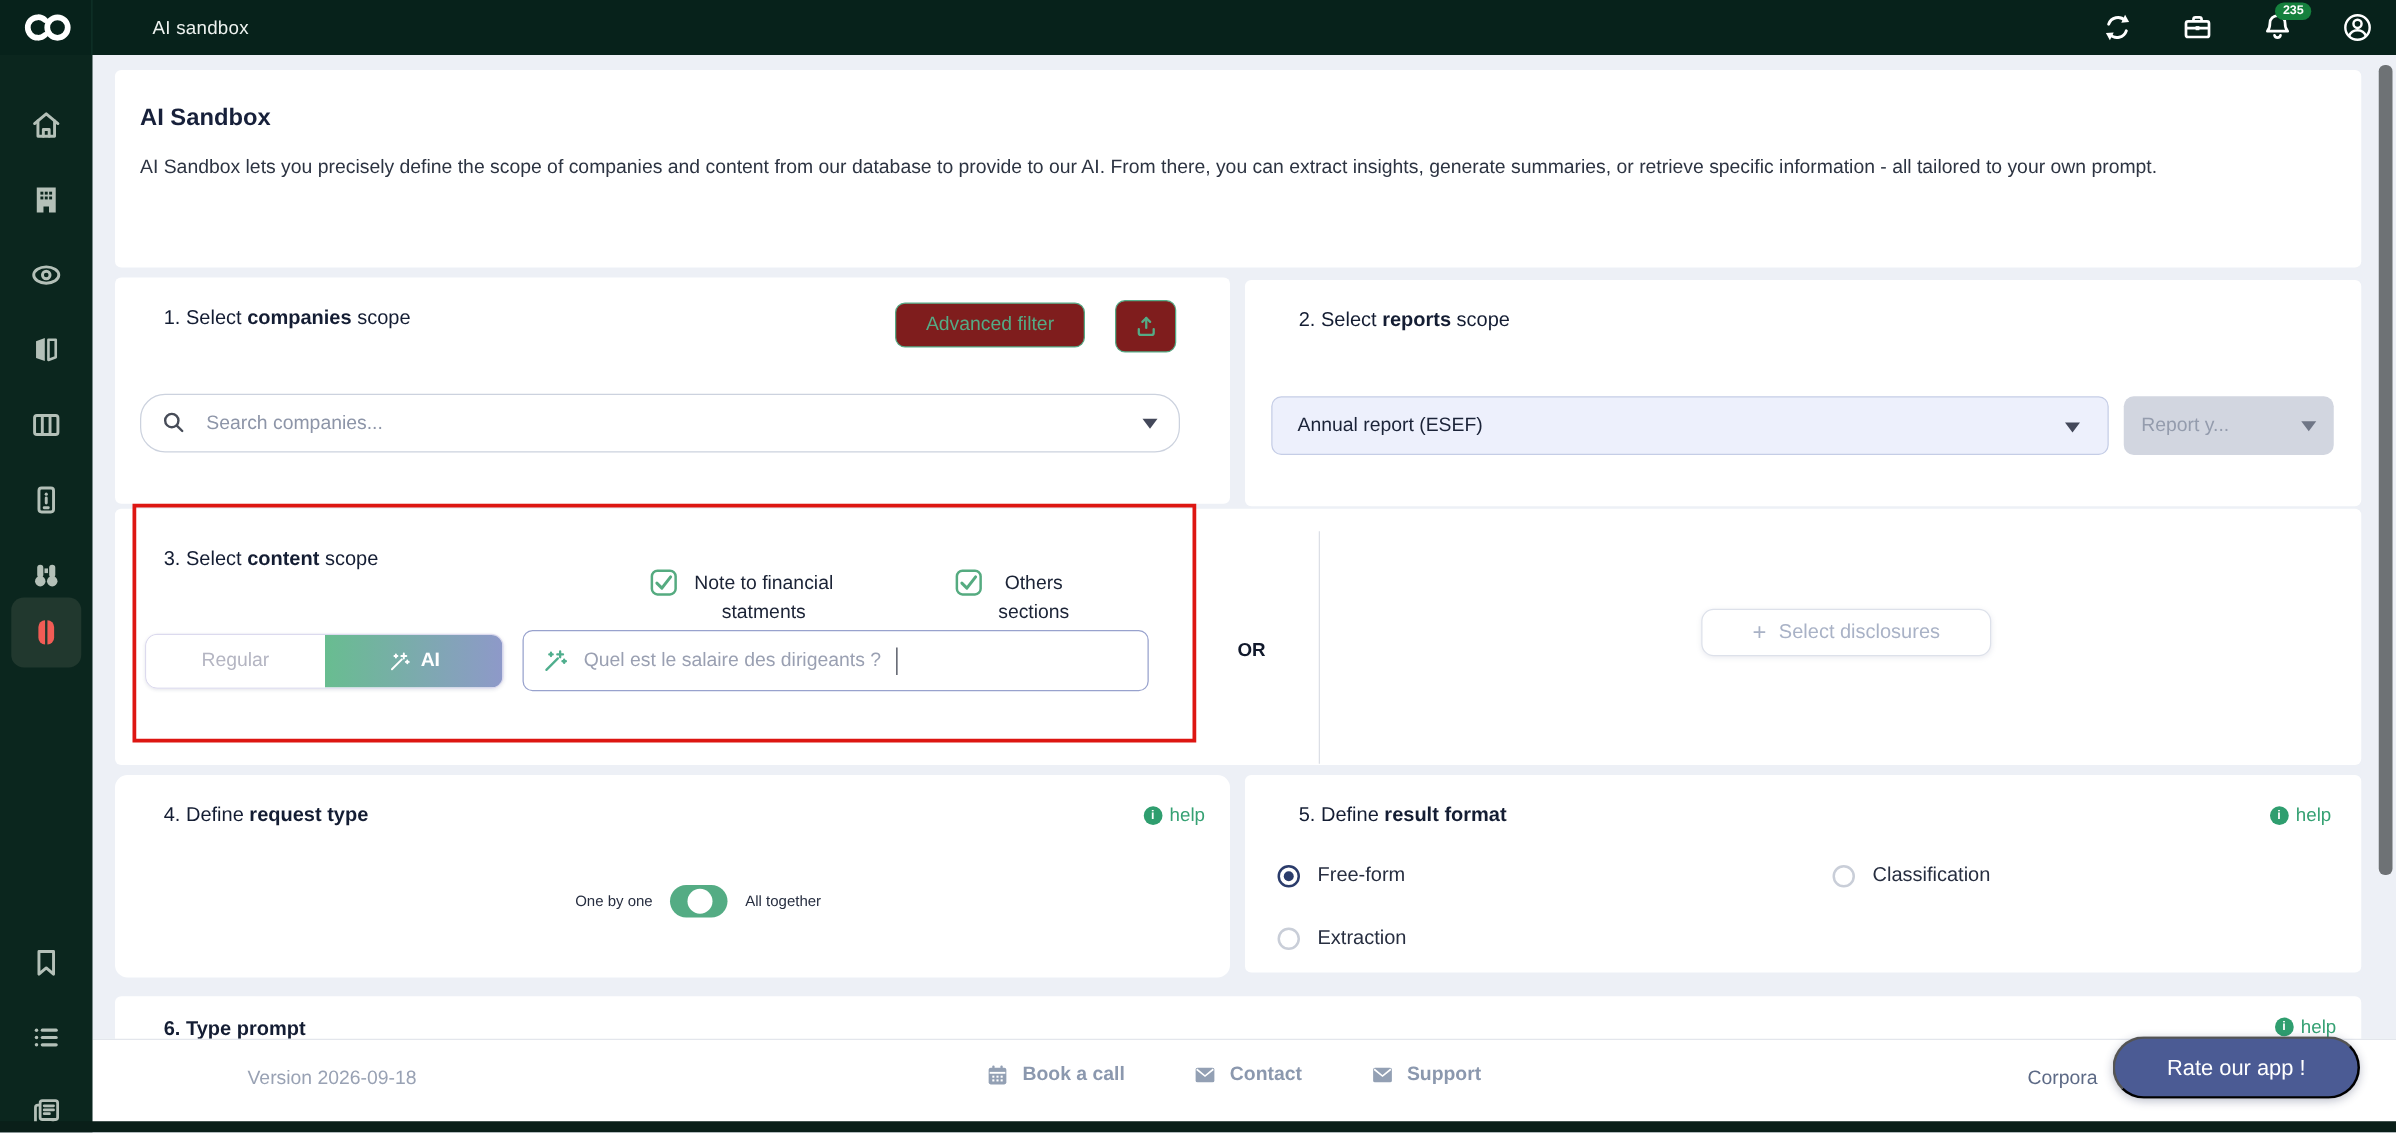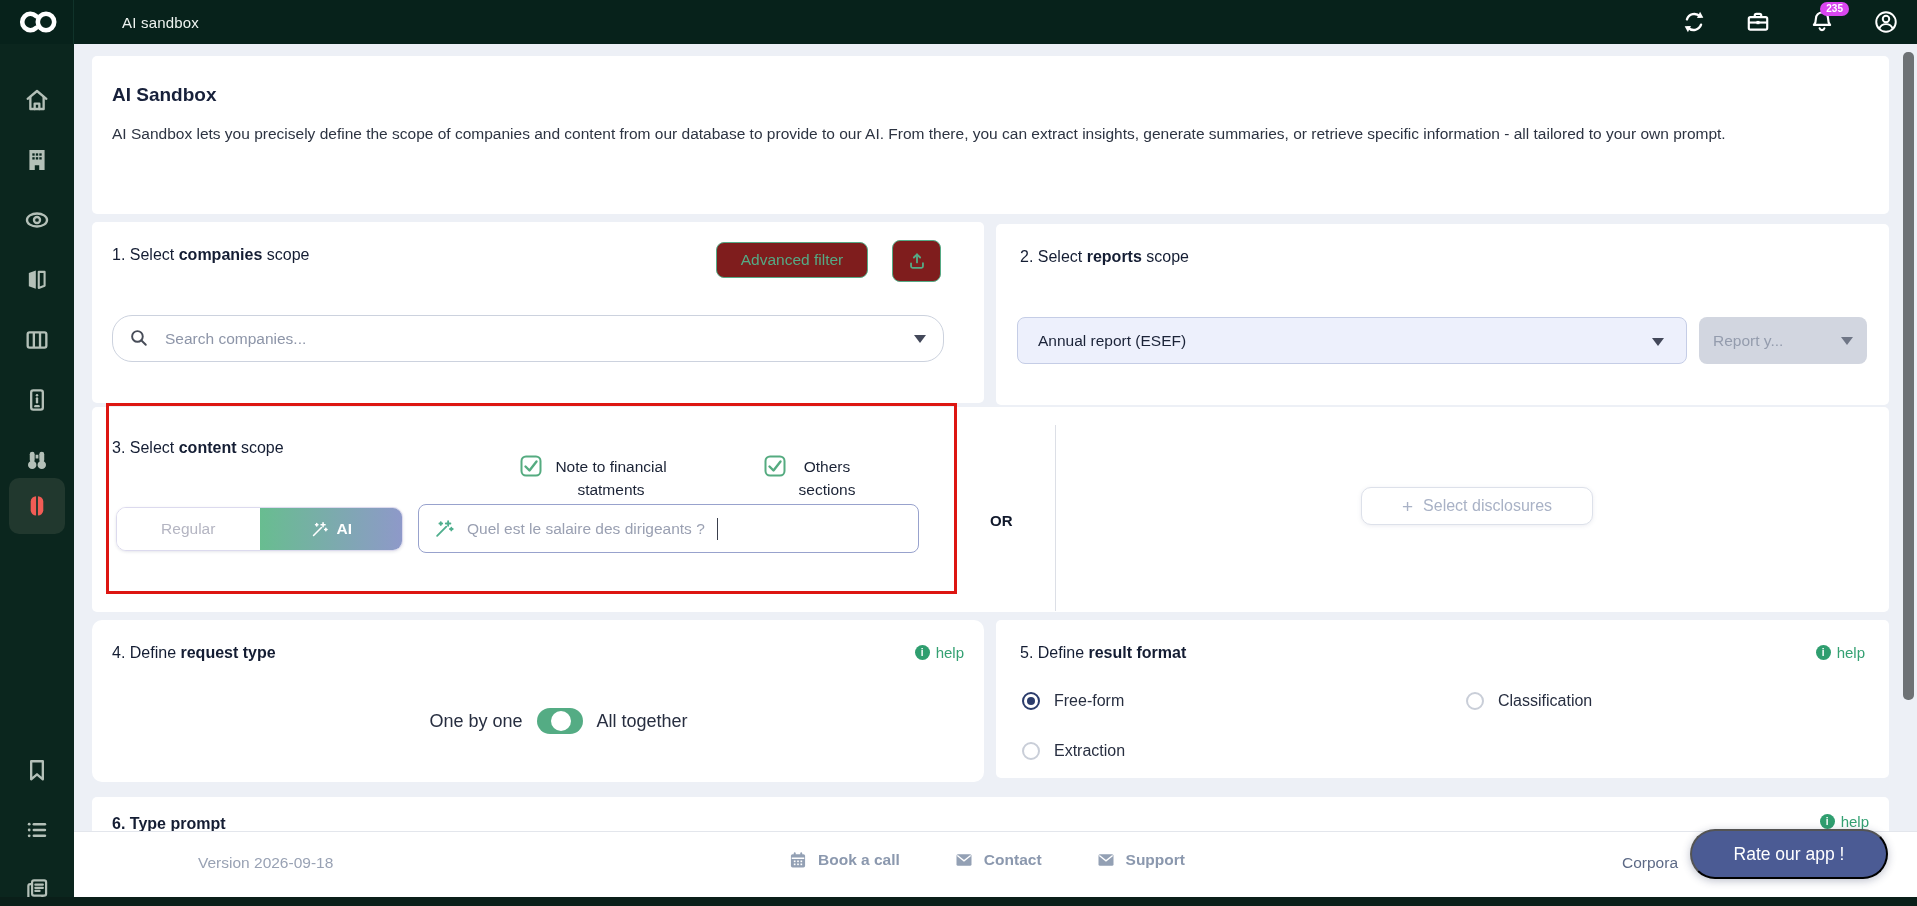--- a/index.html
+++ b/index.html
@@ -7,35 +7,35 @@
   body { font-family:"Liberation Sans", sans-serif; background:#edf0f6; }
   .screen { position:relative; width:1917px; height:906px; background:#edf0f6; }
 
   
   .topbar { position:absolute; left:0; top:0; width:1917px; height:44px; background:#07221b; z-index:30; display:flex; align-items:center; }
   .logo-box { width:74px; height:44px; display:flex; align-items:center; justify-content:center; border-right:1px solid #10332a; }
   .topbar-title { color:#eef3f0; font-size:15px; margin-left:48px; letter-spacing:.2px; }
   .topbar-icons { position:absolute; right:18px; top:0; height:44px; display:flex; align-items:center; gap:38px; }
   .tb-ic { width:26px; height:26px; position:relative; cursor:pointer; }
   .tb-ic svg { width:26px; height:26px; display:block; }
-  .badge { position:absolute; top:-7px; right:-14px; background:#d946ef; color:#fff; font-size:10px; font-weight:bold; border-radius:9px; padding:2px 6px; line-height:1; }
+  .badge { position:absolute; top:-7px; right:-14px; background:#15803d; color:#fff; font-size:10px; font-weight:bold; border-radius:9px; padding:2px 6px; line-height:1; }
 
   
   .sidebar { position:absolute; left:0; top:44px; width:74px; height:862px; background:#0b261e; z-index:25; }
   .sb-item { position:absolute; left:0; width:74px; height:56px; display:flex; align-items:center; justify-content:center; cursor:pointer; }
   .sb-item svg { width:28px; height:28px; }
   .sb-active { position:absolute; left:9px; width:56px; height:56px; background:#21382e; border-radius:10px; display:flex; align-items:center; justify-content:center; cursor:pointer; }
 
   
   .card { position:absolute; background:#fff; border-radius:5px; }
   .header-card { left:92px; top:56px; width:1797px; height:158px; padding:28px 22px 0 20px; }
   .page-title { font-size:19px; font-weight:bold; color:#17203a; margin-bottom:14px; }
   .page-desc { font-size:15.5px; color:#2d3442; line-height:1.75; max-width:1680px; }
 
-  .panel-title { font-size:16px; color:#141d33; }
+  .panel-title { font-size:16px; color:#141d33;margin-left:19px; }
   .panel-title b { font-weight:bold; }
 
   .p1 { left:92px; top:222px; width:892px; height:181px; }
   .p2 { left:996px; top:224px; width:893px; height:181px; }
   .p3 { left:92px; top:407px; width:1797px; height:205px; }
   .p4 { left:92px; top:620px; width:892px; height:162px;border-radius:10px; }
   .p5 { left:996px; top:620px; width:893px; height:158px; }
   .p6 { left:92px; top:797px; width:1797px; height:40px; }
 
   .t-pos { position:absolute; left:20px; top:24px; }
@@ -83,21 +83,21 @@
   .disclosures-btn .plus { font-size:19px; line-height:1; }
 
   .annotation { position:absolute; left:106px; top:403px; width:851px; height:191px; border:3px solid #dd1612; z-index:20; pointer-events:none; }
 
   
   .help-link { position:absolute; top:24px; display:flex; align-items:center; gap:6px; color:#35a173; font-size:15px; cursor:pointer; }
   .help-r20 { right:20px; } .help-r24 { right:24px; }
   .info-dot { width:15px; height:15px; border-radius:50%; background:#2f9e6f; color:#fff; font-size:10px; font-weight:bold; display:flex; align-items:center; justify-content:center; font-style:normal; }
 
   
-  .toggle-row { position:absolute; left:0; right:0; top:88px; display:flex; align-items:center; justify-content:center; gap:14px; font-size:18px; color:#272e40;margin-left:41px; }
+  .toggle-row { position:absolute; left:0; right:0; top:88px; display:flex; align-items:center; justify-content:center; gap:14px; font-size:12px; color:#272e40;margin-left:41px; }
   .switch { position:relative; width:46px; height:26px; background:#54ac84; border-radius:13px; cursor:pointer; }
   .switch .knob { position:absolute; left:14px; top:3px; width:20px; height:20px; background:#fff; border-radius:50%; }
 
   
   .radio-row { position:absolute; display:flex; align-items:center; gap:14px; font-size:16px; color:#272e40; }
   .rr1 { left:26px; top:72px; } .rr2 { left:470px; top:72px; } .rr3 { left:26px; top:122px; }
   .radio { width:18px; height:18px; border-radius:50%; border:2px solid #c9ced8; background:#fff; position:relative; cursor:pointer; }
   .radio.sel { border-color:#2b3c6b; }
   .radio.sel::after { content:""; position:absolute; left:3px; top:3px; width:8px; height:8px; border-radius:50%; background:#2b3c6b; }
 

